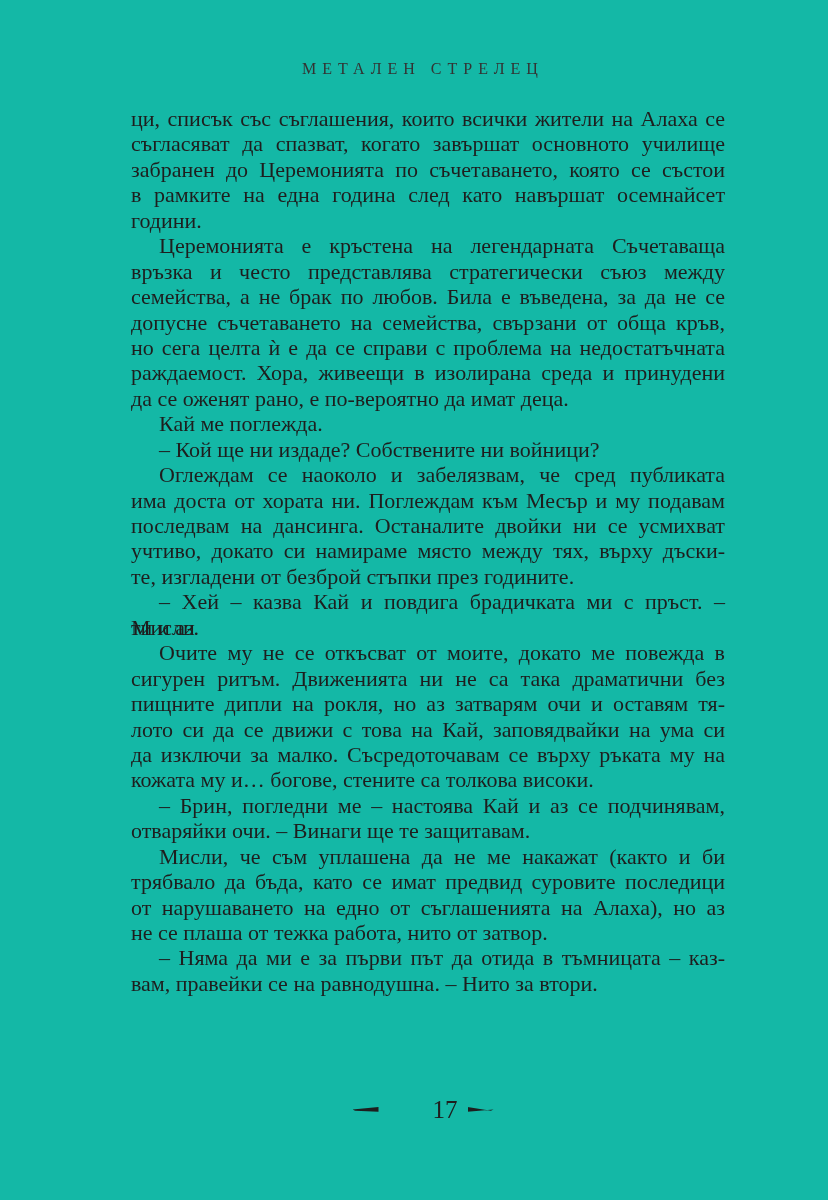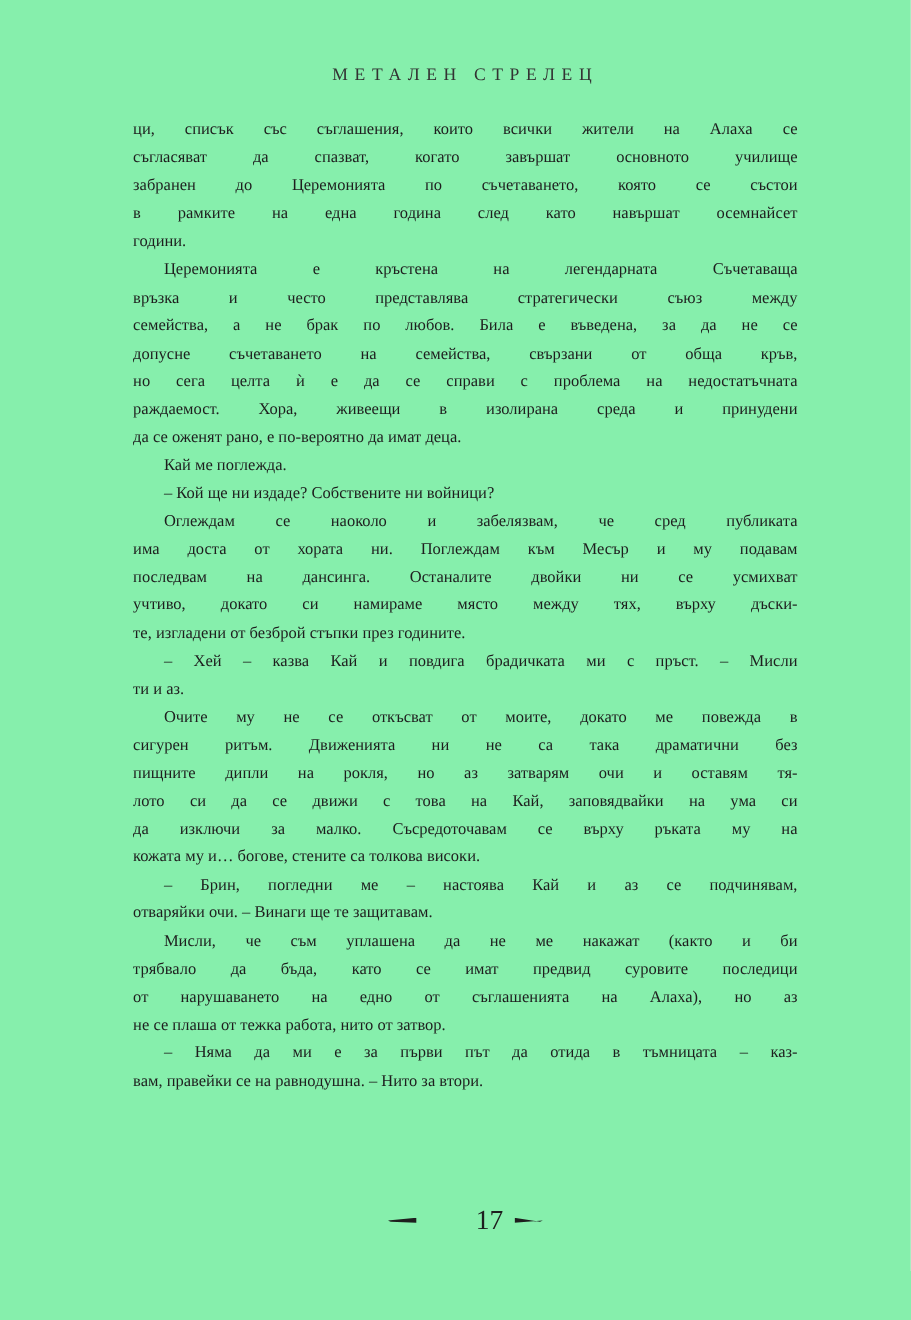--- a/index.html
+++ b/index.html
@@ -4,21 +4,21 @@
 <style>
   html, body {
     margin: 0;
     padding: 0;
     background: #e9e9e9;
   }
   .page {
     position: relative;
     width: 828px;
     height: 1200px;
-    background: #86efac;
+    background: #14b8a6;
     overflow: hidden;
     font-family: "Liberation Serif", "DejaVu Serif", serif;
     color: #1e1e1e;
   }
   .running-head {
     position: absolute;
     top: 60px;
     left: 121px;
     width: 604px;
     text-align: center;
@@ -28,27 +28,28 @@
     white-space: nowrap;
   }
   .body-text {
     position: absolute;
     top: 106px;
     left: 121px;
     width: 604px;
   }
   .para { margin: 0; }
   .line {
-    font-size: 15px;
+    font-size: 22px;
     line-height: 25.45px;
     height: 25.45px;
     text-align: justify;
     text-align-last: justify;
     white-space: normal;
     overflow: visible;
+    margin-left: 10px;
   }
   .line.last {
     text-align-last: left;
   }
   .line.indent {
     text-indent: 28px;
   }
   .footer {
     position: absolute;
     top: 1096px;

